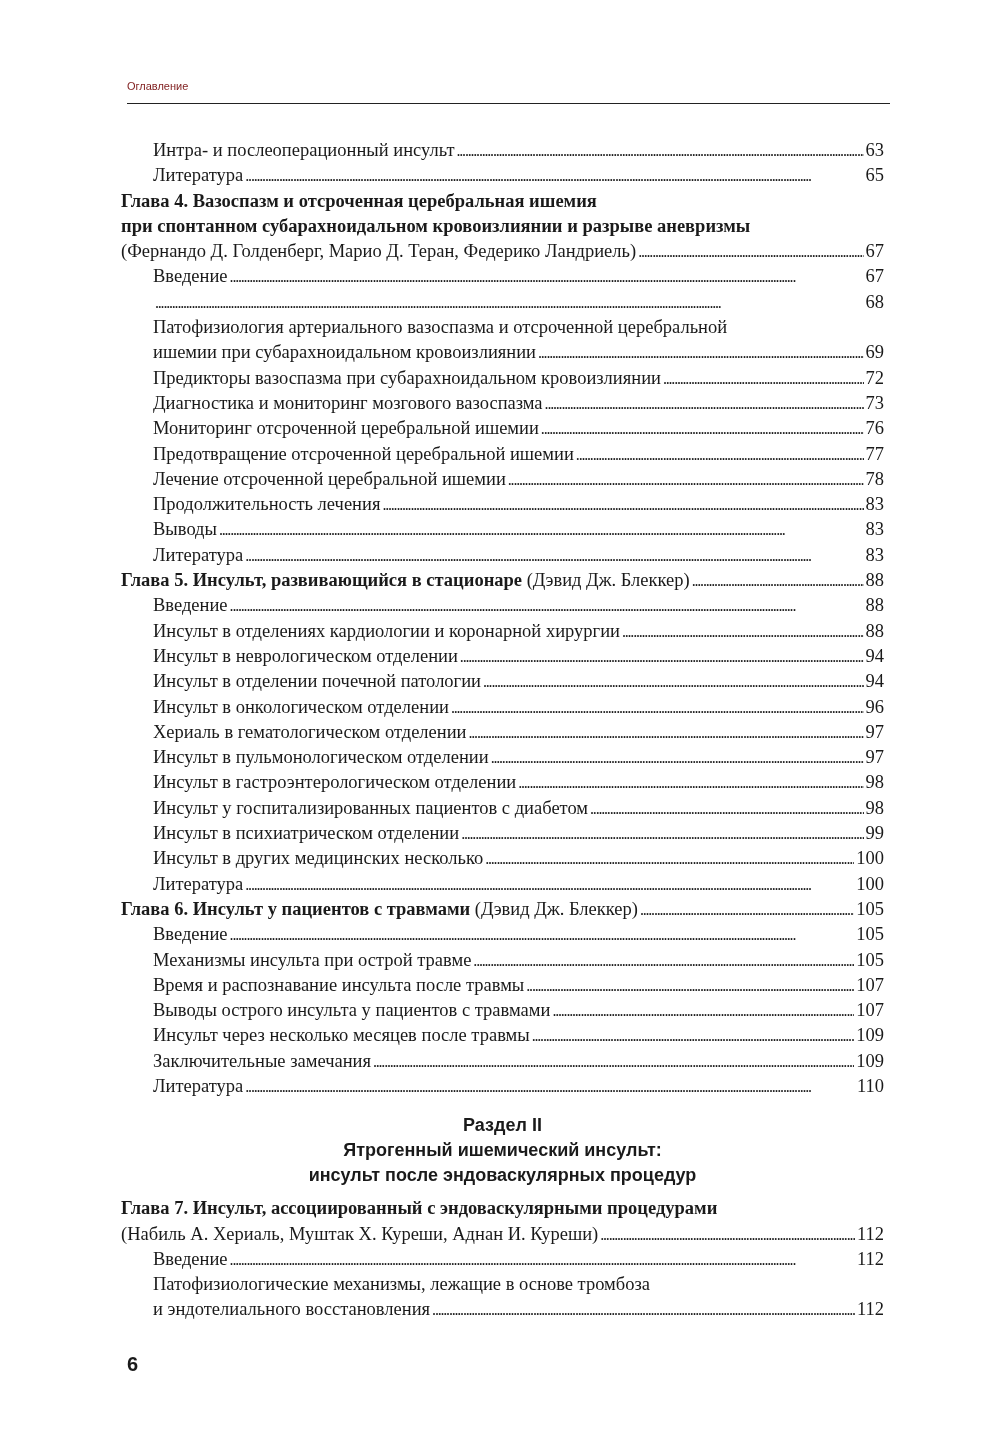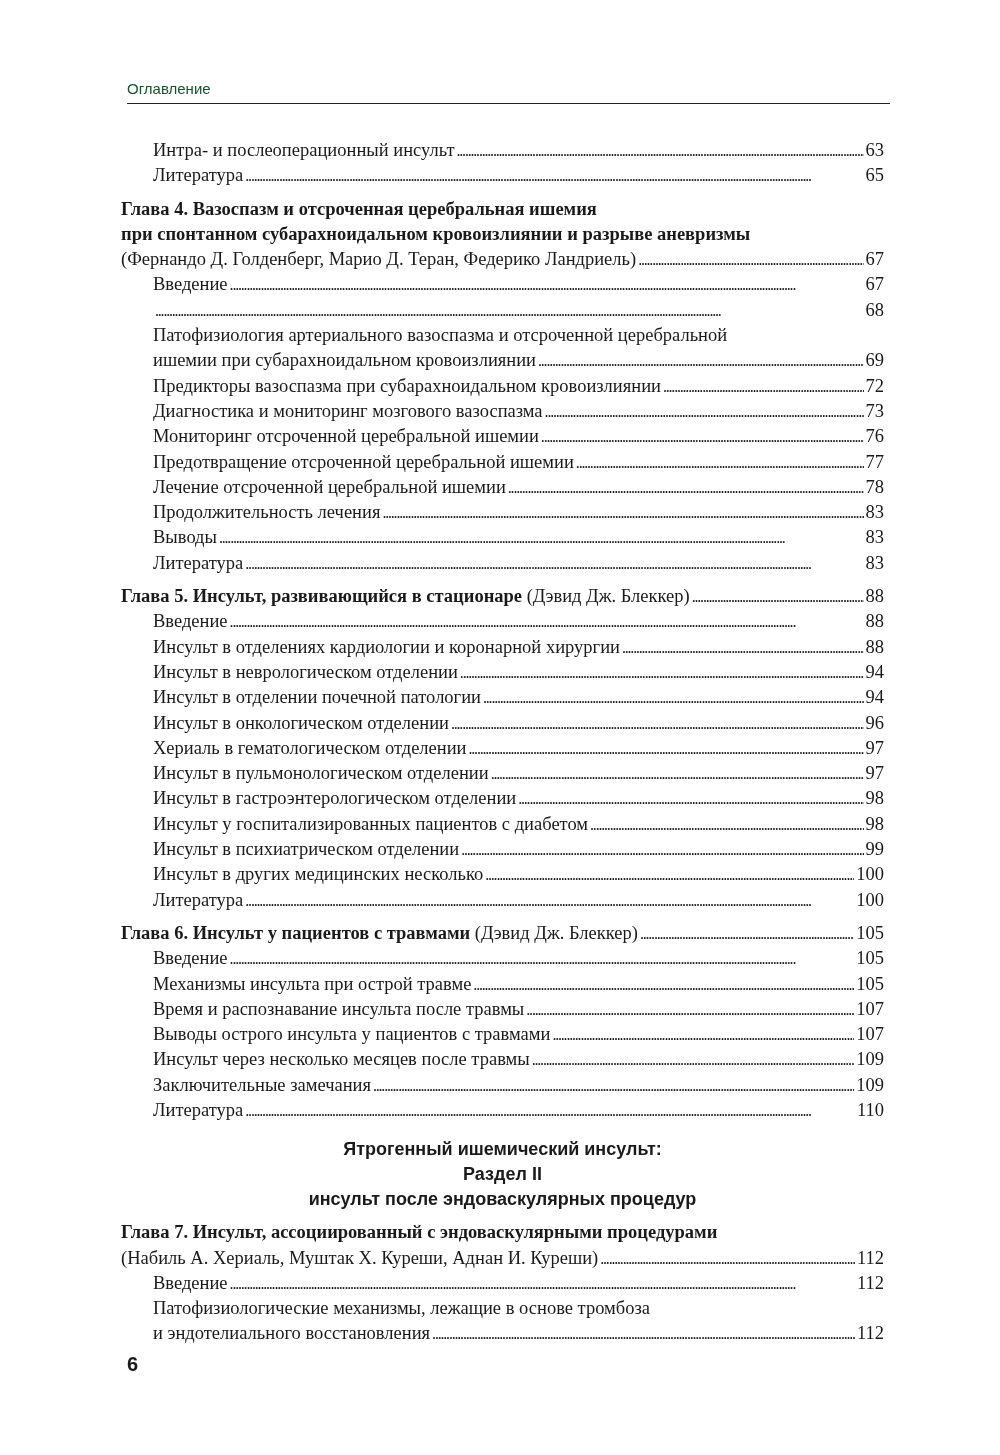--- a/index.html
+++ b/index.html
@@ -1,28 +1,28 @@
 <!DOCTYPE html>
 <html><head>
 <meta charset="utf-8">
 <style>
   html, body { margin:0; padding:0; background:#fff; }
   body { width:1000px; height:1455px; position:relative; color:#1a1a1a; }
-  .header { position:absolute; left:127px; top:80px; width:763px; font-family:"Liberation Sans", sans-serif; font-size:15px; color:#14532d; }
+  .header { position:absolute; left:127px; top:80px; width:763px; font-family:"Liberation Sans", sans-serif; font-size:11px; color:#7f1d1d; }
   .header-rule { position:absolute; left:127px; top:103px; width:763px; height:1px; background:#222; }
   .toc { position:absolute; left:121px; top:138px; width:763px; font-family:"Liberation Serif", serif; font-size:18.5px; }
   .row { display:flex; align-items:baseline; line-height:25.3px; }
   .row .t { white-space:nowrap; }
   .row .dots { flex:1; overflow:hidden; white-space:nowrap; margin:0 2px; }
   .row .dots::before { content:". . . . . . . . . . . . . . . . . . . . . . . . . . . . . . . . . . . . . . . . . . . . . . . . . . . . . . . . . . . . . . . . . . . . . . . . . . . . . . . . . . . . . . . . . . . . . . . . . . . . . . . . . . . . . . . . . . . . . . . . . . . . . . . . . . . . . . . . . . . . . . . . . . . . . . . . . . . . . . . . . . . . . . . . . . . . . . . . . . . . . . . . . . . . . . . . . . . . . . . . . ."; letter-spacing:-2.6px; font-size:16px; }
   .row .p { white-space:nowrap; }
   .sub { padding-left:32px; }
   .plain { line-height:25.3px; white-space:nowrap; }
   .chapter { font-weight:bold; }
-  .chap-block { margin-top:8px; }
+  .chap-block { }
   .it { }
   .bold { font-weight:bold; }
   .section { text-align:center; font-family:"Liberation Sans", sans-serif; font-weight:bold; font-size:18px; line-height:25px; margin-top:14px; margin-bottom:8px; }
   .pagenum { position:absolute; left:127px; top:1353px; font-family:"Liberation Sans", sans-serif; font-weight:bold; font-size:20px; }
 </style>
 </head>
 <body>
 
 <div class="header">Оглавление</div>
 <div class="header-rule"></div>
@@ -210,22 +210,22 @@
         <span class="p">109</span>
       </div>
     <div class="row sub">
         <span class="t">Литература</span>
         <span class="dots"></span>
         <span class="p">110</span>
       </div>
   </div>
 
   <div class="section">
+    <div>Раздел II</div>
     <div>Ятрогенный ишемический инсульт:</div>
-    <div>Раздел II</div>
     <div>инсульт после эндоваскулярных процедур</div>
   </div>
 
   <div>
     <div class="plain chapter">Глава 7. Инсульт, ассоциированный с эндоваскулярными процедурами</div>
     <div class="row">
         <span class="t">(<span class="it">Набиль А. Хериаль, Муштак Х. Куреши, Аднан И. Куреши</span>)</span>
         <span class="dots"></span>
         <span class="p">112</span>
       </div>

